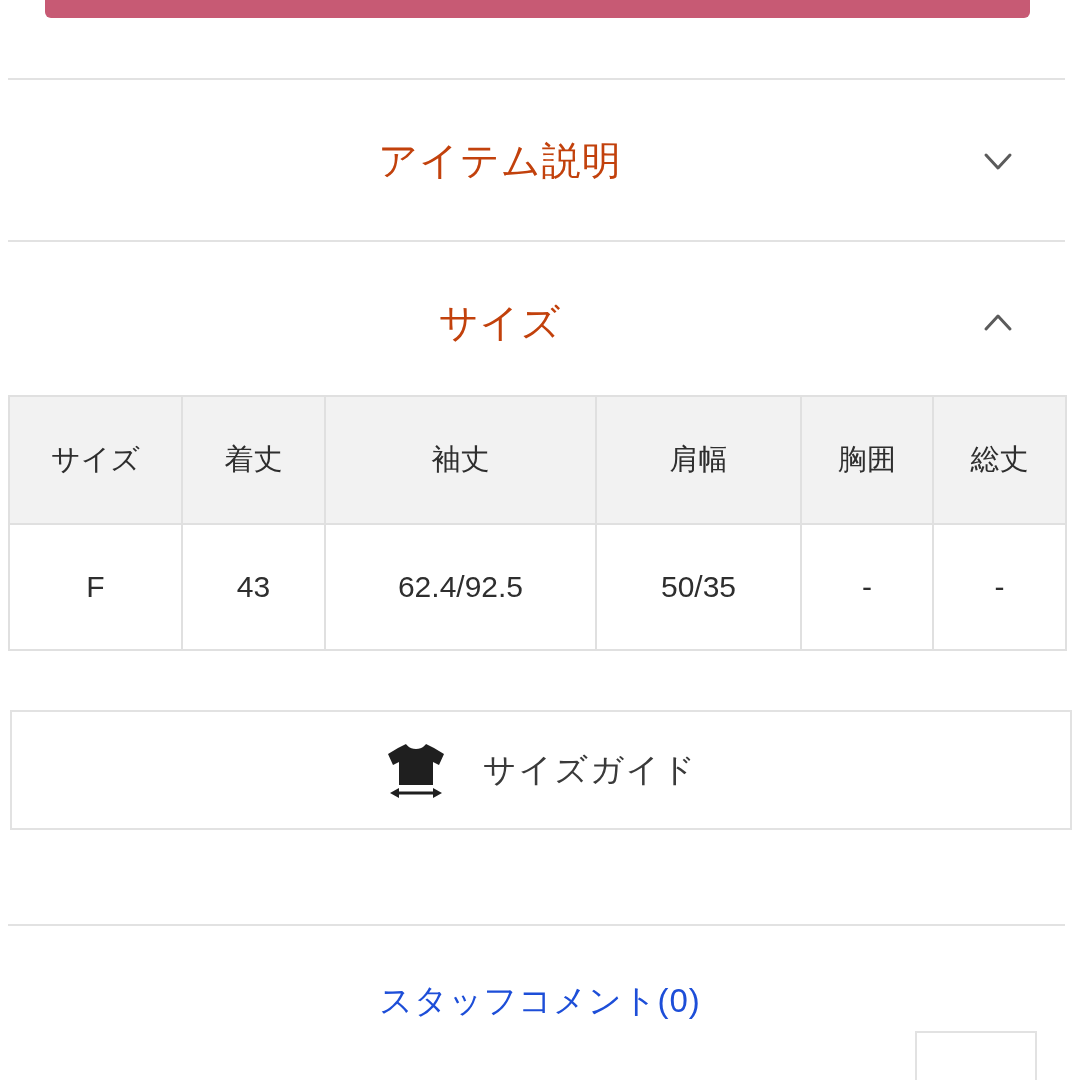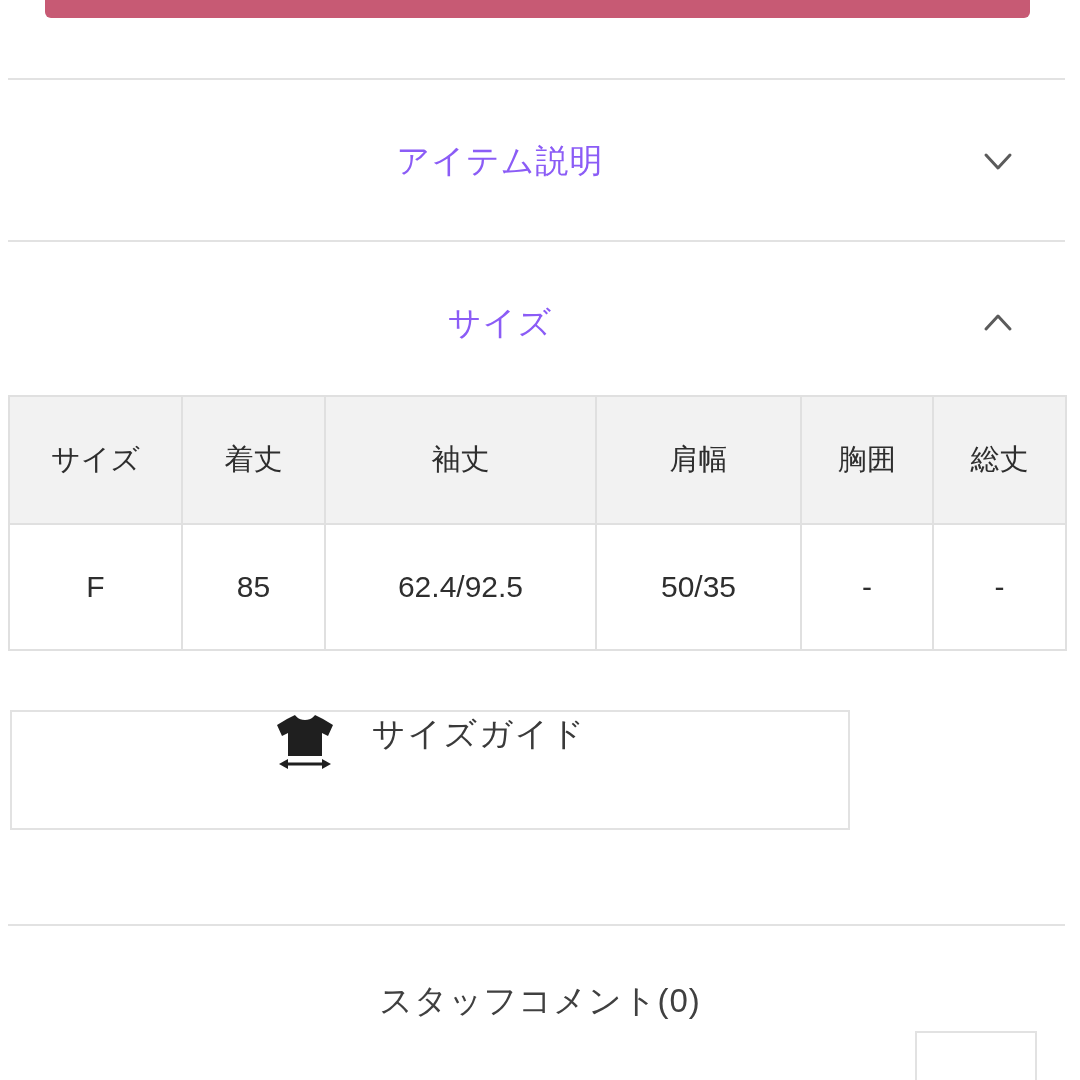--- a/index.html
+++ b/index.html
@@ -54,23 +54,23 @@
 
   .accordion-title {
     position: absolute;
     left: 0;
     top: 0;
     width: 1000px;
     height: 162px;
     display: flex;
     align-items: center;
     justify-content: center;
-    font-size: 33px;
+    font-size: 39px;
     letter-spacing: 1px;
-    color: #8b5cf6;
+    color: #c2410c;
   }
 
   .chev {
     position: absolute;
     right: 60px;
     top: 50%;
     width: 44px;
     height: 44px;
     margin-top: -22px;
   }
@@ -107,26 +107,27 @@
   .col-2 { width: 271px; }
   .col-3 { width: 205px; }
   .col-4 { width: 132px; }
   .col-5 { width: 133px; }
 
   
   .size-guide-btn {
     position: absolute;
     left: 10px;
     top: 710px;
-    width: 840px;
+    width: 1062px;
     height: 120px;
     box-sizing: border-box;
     border: 2px solid #e2e2e2;
     background: #ffffff;
     display: flex;
+    align-items: center;
     justify-content: center;
     gap: 36px;
     cursor: pointer;
   }
   .tshirt-icon {
     width: 62px;
     height: 58px;
     display: block;
     flex: 0 0 auto;
   }
@@ -150,21 +151,21 @@
     position: absolute;
     left: 0;
     top: 0;
     width: 1080px;
     height: 150px;
     display: flex;
     align-items: center;
     justify-content: center;
     font-size: 33px;
     letter-spacing: 1px;
-    color: #404040;
+    color: #1d4ed8;
   }
 
   
   .partial-card {
     position: absolute;
     left: 915px;
     top: 1031px;
     width: 122px;
     height: 60px;
     box-sizing: border-box;
@@ -215,21 +216,21 @@
       <th>着丈</th>
       <th>袖丈</th>
       <th>肩幅</th>
       <th>胸囲</th>
       <th>総丈</th>
     </tr>
   </thead>
   <tbody>
     <tr>
       <td>F</td>
-      <td>85</td>
+      <td>43</td>
       <td>62.4/92.5</td>
       <td>50/35</td>
       <td>-</td>
       <td>-</td>
     </tr>
   </tbody>
 </table>
 
 <div class="size-guide-btn">
   <span class="tshirt-icon">

